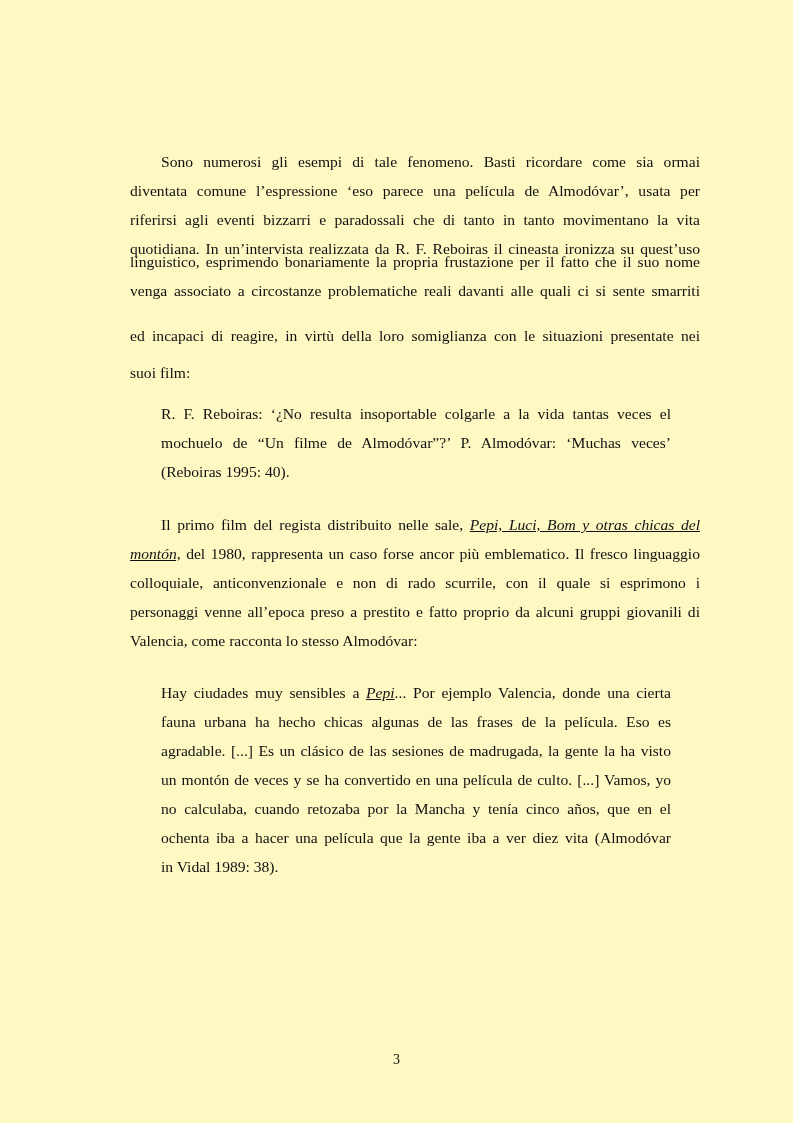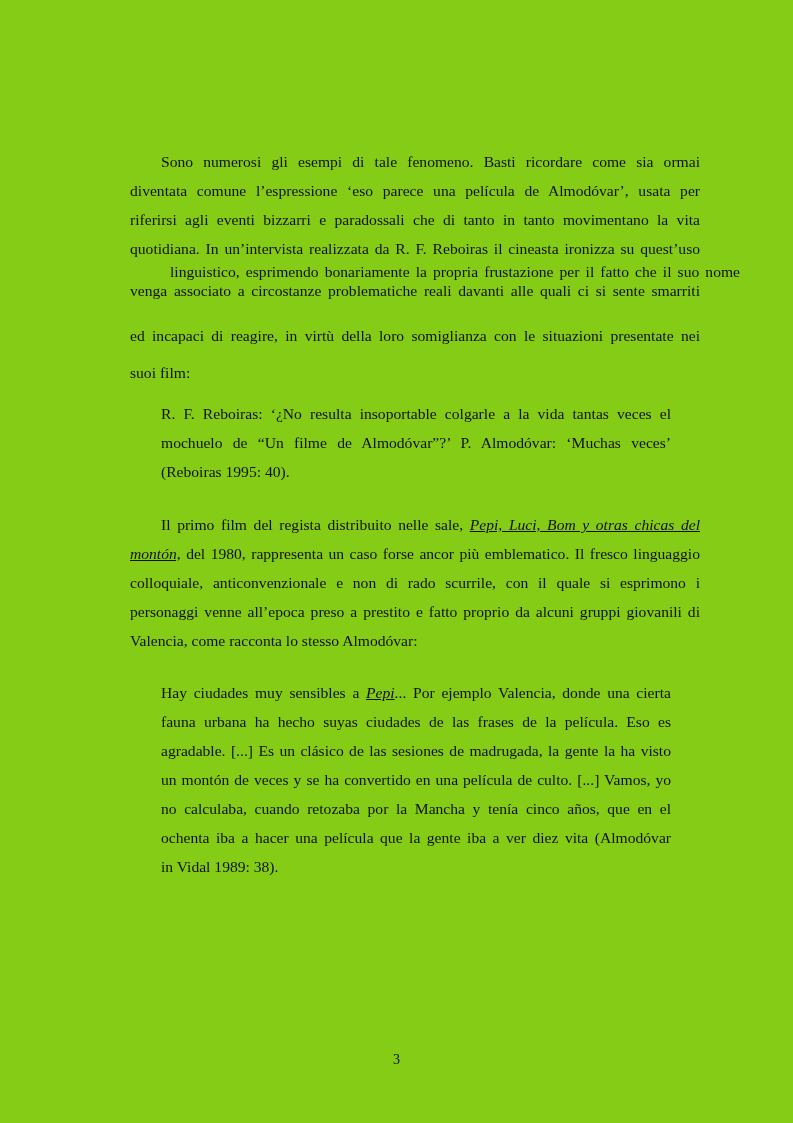--- a/index.html
+++ b/index.html
@@ -1,17 +1,17 @@
 <!DOCTYPE html>
 <html><head>
   <meta charset="utf-8">
   <style>
     html, body { margin: 0; padding: 0; background: #ffffff; }
     body { width: 793px; height: 1123px; position: relative; overflow: hidden; }
-    .page { position: absolute; left: 0; top: 0; width: 793px; height: 1123px; background: #84cc16; }
+    .page { position: absolute; left: 0; top: 0; width: 793px; height: 1123px; background: #fef9c3; }
     .line {
       position: absolute;
       font-family: "Liberation Serif", serif;
       font-size: 15.6px;
       color: #111;
       white-space: nowrap;
       height: 22px;
       line-height: 22px;
       text-align: justify;
       text-align-last: justify;
@@ -30,21 +30,21 @@
 </head>
 <body>
 
 <div class="page">
 
   <div>
     <div class="line body-line" style="top:151px;">Sono numerosi gli esempi di tale fenomeno. Basti ricordare come sia ormai</div>
     <div class="line body-line full" style="top:180px;">diventata comune l’espressione ‘eso parece una película de Almodóvar’, usata per</div>
     <div class="line body-line full" style="top:209px;">riferirsi agli eventi bizzarri e paradossali che di tanto in tanto movimentano la vita</div>
     <div class="line body-line full" style="top:238px;">quotidiana. In un’intervista realizzata da R. F. Reboiras il cineasta ironizza su quest’uso</div>
-    <div class="line body-line full" style="top:261px;margin-left:40px;">linguistico, esprimendo bonariamente la propria frustazione per il fatto che il suo nome</div>
+    <div class="line body-line full" style="top:251px;">linguistico, esprimendo bonariamente la propria frustazione per il fatto che il suo nome</div>
     <div class="line body-line full" style="top:280px;">venga associato a circostanze problematiche reali davanti alle quali ci si sente smarriti</div>
     <div class="line body-line full" style="top:325px;">ed incapaci di reagire, in virtù della loro somiglianza con le situazioni presentate nei</div>
     <div class="line body-line full last" style="top:340px;margin-top:22px;">suoi film:</div>
   </div>
 
   <div>
     <div class="line quote-line" style="top:403px;">R. F. Reboiras: ‘¿No resulta insoportable colgarle a la vida tantas veces el</div>
     <div class="line quote-line" style="top:432px;">mochuelo de “Un filme de Almodóvar”?’ P. Almodóvar: ‘Muchas veces’</div>
     <div class="line quote-line last" style="top:461px;">(Reboiras 1995: 40).</div>
   </div>
@@ -52,21 +52,21 @@
   <div>
     <div class="line body-line" style="top:514px;"><span>Il primo film del regista distribuito nelle sale, </span><i>Pepi, Luci, Bom y otras chicas del</i></div>
     <div class="line body-line full" style="top:543px;"><i>montón,</i><span> del 1980, rappresenta un caso forse ancor più emblematico. Il fresco linguaggio</span></div>
     <div class="line body-line full" style="top:572px;">colloquiale, anticonvenzionale e non di rado scurrile, con il quale si esprimono i</div>
     <div class="line body-line full" style="top:601px;">personaggi venne all’epoca preso a prestito e fatto proprio da alcuni gruppi giovanili di</div>
     <div class="line body-line full last" style="top:630px;">Valencia, come racconta lo stesso Almodóvar:</div>
   </div>
 
   <div>
     <div class="line quote-line" style="top:682px;"><span>Hay ciudades muy sensibles a </span><i>Pepi</i><span>... Por ejemplo Valencia, donde una cierta</span></div>
-    <div class="line quote-line" style="top:711px;">fauna urbana ha hecho suyas ciudades de las frases de la película. Eso es</div>
+    <div class="line quote-line" style="top:711px;">fauna urbana ha hecho chicas algunas de las frases de la película. Eso es</div>
     <div class="line quote-line" style="top:740px;">agradable. [...] Es un clásico de las sesiones de madrugada, la gente la ha visto</div>
     <div class="line quote-line" style="top:769px;">un montón de veces y se ha convertido en una película de culto. [...] Vamos, yo</div>
     <div class="line quote-line" style="top:798px;">no calculaba, cuando retozaba por la Mancha y tenía cinco años, que en el</div>
     <div class="line quote-line" style="top:827px;">ochenta iba a hacer una película que la gente iba a ver diez vita (Almodóvar</div>
     <div class="line quote-line last" style="top:856px;">in Vidal 1989: 38).</div>
   </div>
 
   <div class="page-number">3</div>
 </div>
 

